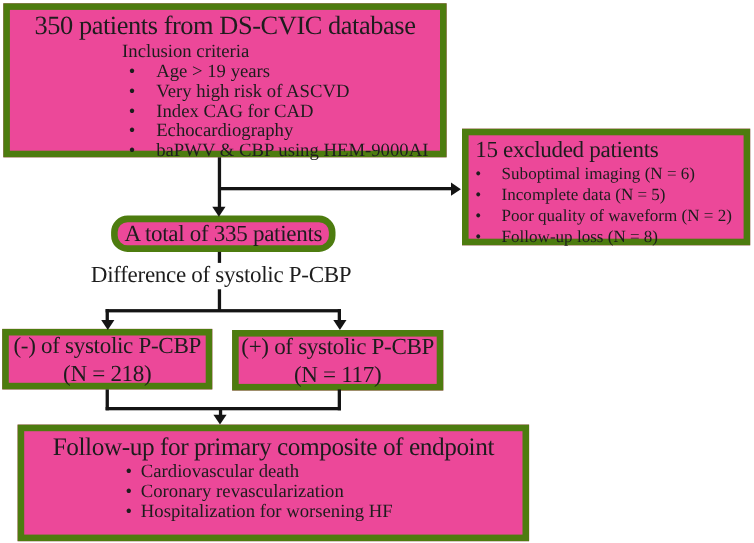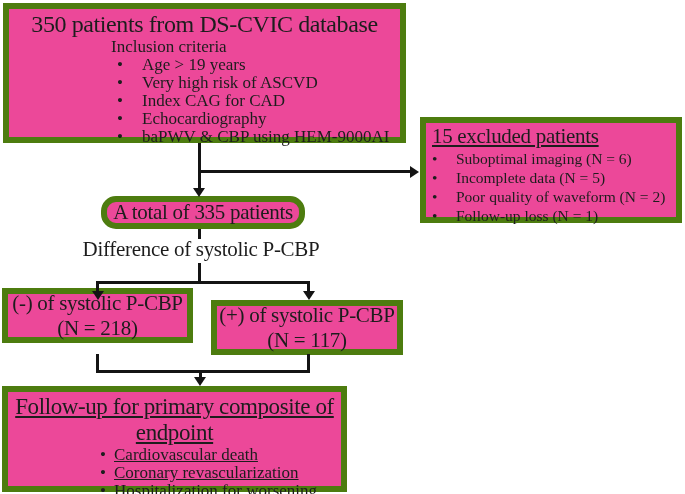--- a/index.html
+++ b/index.html
@@ -41,21 +41,21 @@
     margin-top: 2px; letter-spacing: -0.4px;
   }
   #top-box .sub { margin-left: 102px; font-size: 17px; line-height: 18px; }
   #top-box ul { margin-left: 102px; }
   #top-box li { padding-left: 31px; font-size: 17px; line-height: 18px; }
   #top-box li::before { left: 6px; }
 
   
   #excluded-box { left: 420px; top: 117px; width: 262px; height: 106px; }
   #excluded-box .title {
-    font-size: 21px; line-height: 25px; margin: 1px 0 0 6px; letter-spacing: -0.3px; text-decoration: underline;
+    font-size: 21px; line-height: 25px; margin: 1px 0 0 6px; letter-spacing: -0.3px;
   }
   #excluded-box ul { margin-left: 6px; }
   #excluded-box li { padding-left: 24px; font-size: 15.5px; line-height: 19px; }
   #excluded-box li::before { left: 0; }
 
   
   #total-box {
     left: 101px; top: 196px; width: 204px; height: 33px;
     display: flex; align-items: center; justify-content: center;
     font-size: 21px; letter-spacing: -0.3px; border-radius: 15px;
@@ -65,25 +65,25 @@
   #diff-label {
     position: absolute; left: 40px; top: 237px; width: 322px;
     text-align: center; font-size: 21px; letter-spacing: -0.3px;
   }
 
   
   #neg-box, #pos-box {
     display: flex; flex-direction: column; align-items: center; justify-content: center;
     font-size: 21px; line-height: 25px; text-align: center; letter-spacing: -0.3px;
   }
-  #neg-box { left: 2px; top: 288px; width: 191px; height: 55px; }
+  #neg-box { left: 2px; top: 299px; width: 191px; height: 55px; }
   #pos-box { left: 211px; top: 300px; width: 192px; height: 55px; text-align: right; }
 
   
-  #followup-box { left: 2px; top: 386px; width: 345px; height: 106px; text-decoration: underline; }
+  #followup-box { left: 16px; top: 386px; width: 465px; height: 106px; }
   #followup-box .title {
     text-align: center; font-size: 23px; line-height: 26px;
     margin-top: 2px; letter-spacing: -0.4px;
   }
   #followup-box ul { margin-left: 88px; }
   #followup-box li { padding-left: 18px; font-size: 17px; line-height: 18px; }
   #followup-box li::before { left: 4px; }
 
   
   #c-top-v      { left: 198px; top: 143px; width: 3px;  height: 46px; }
@@ -119,21 +119,21 @@
       <li>baPWV &amp; CBP using HEM-9000AI</li>
     </ul>
   </div>
 
   <div class="box" id="excluded-box">
     <div class="title">15 excluded patients</div>
     <ul>
       <li>Suboptimal imaging (N = 6)</li>
       <li>Incomplete data (N = 5)</li>
       <li>Poor quality of waveform (N = 2)</li>
-      <li>Follow-up loss (N = 1)</li>
+      <li>Follow-up loss (N = 8)</li>
     </ul>
   </div>
 
   <div class="box" id="total-box">
     <span>A total of 335 patients</span>
   </div>
 
   <div id="diff-label">Difference of systolic P-CBP</div>
 
   <div class="box" id="neg-box">

